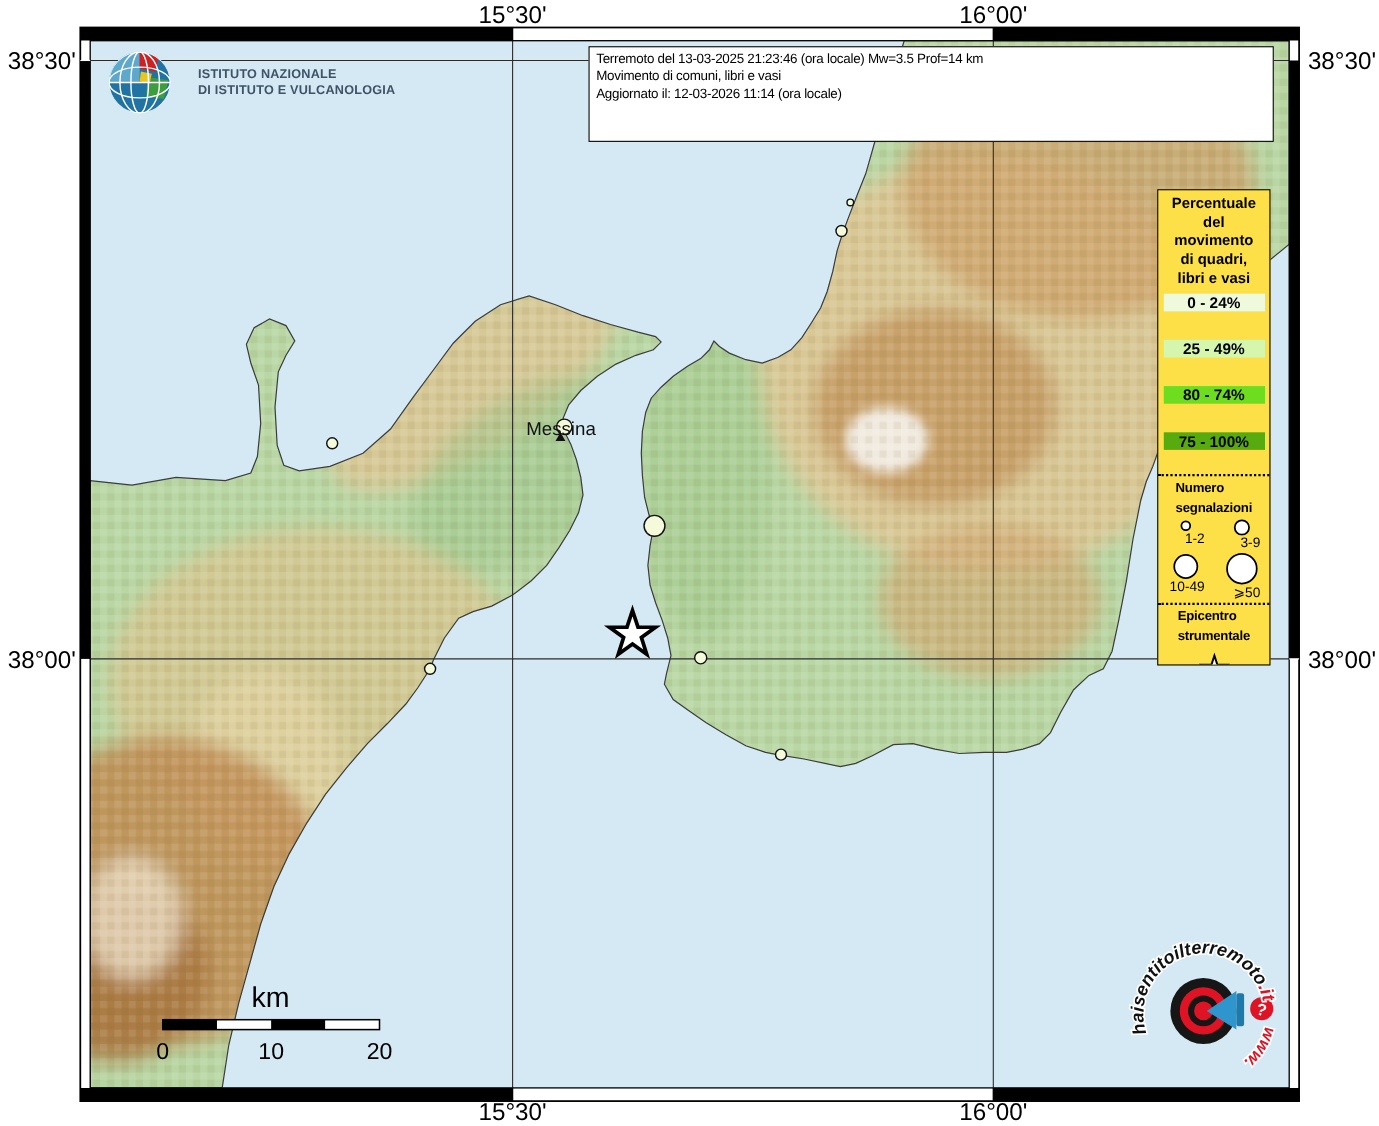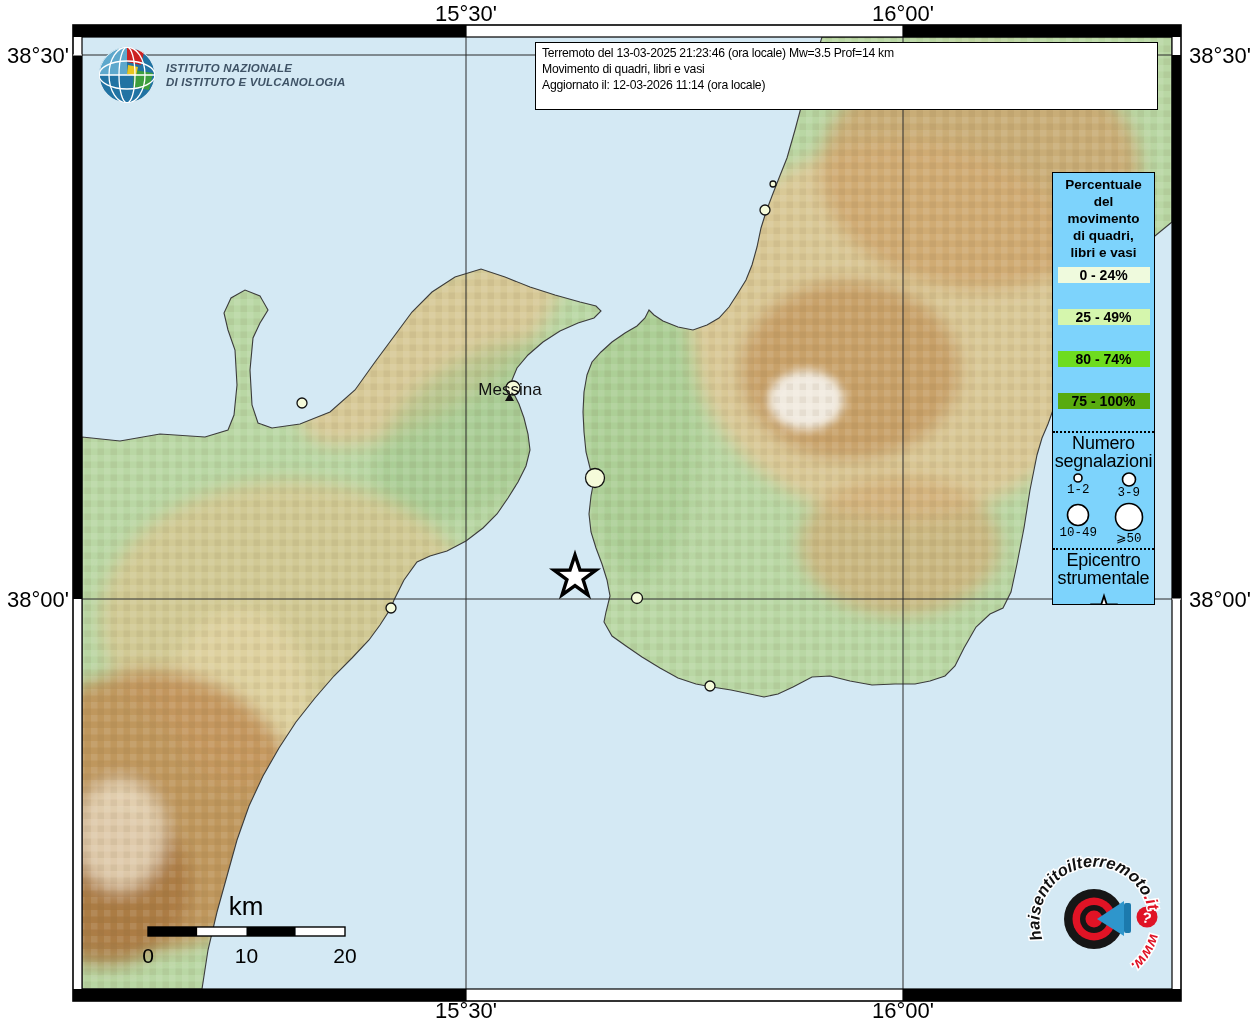--- a/index.html
+++ b/index.html
@@ -8,40 +8,40 @@
   .stage svg.mapsvg{position:absolute;left:0;top:0;}
   .axis{font-size:22px;fill:#000;font-family:"Liberation Sans",sans-serif;}
   .place-label{font-size:17px;fill:#111;font-family:"Liberation Sans",sans-serif;}
   .scale-num{font-size:21px;fill:#000;}
   .scale-unit{font-size:26px;fill:#000;}
   .report{stroke:#111;stroke-width:1.3;}
   .star{fill:#ffffff;stroke:#000;stroke-width:3.4;stroke-linejoin:miter;}
   .coast{fill:none;stroke:#3c3c3c;stroke-width:1.1;}
   .grid{stroke:#2b2b2b;stroke-width:1;}
   
-  .info-box{position:absolute;left:535px;top:42px;width:623px;height:68px;background:#fff;
+  .info-box{position:absolute;left:535px;top:42px;width:623px;height:87px;background:#fff;
             border:1px solid #000;box-sizing:border-box;padding:2px 6px;
             font-size:12.2px;letter-spacing:-0.25px;line-height:16.2px;white-space:nowrap;overflow:hidden;}
   
-  .legend{position:absolute;left:1052px;top:172px;width:103px;height:433px;background:#7dd3fc;
+  .legend{position:absolute;left:1052px;top:172px;width:103px;height:433px;background:#fde047;
           border:1.5px solid #000;box-sizing:border-box;display:flex;flex-direction:column;
           align-items:center;}
   .legend .ptitle{font-weight:bold;font-size:13.5px;line-height:17px;text-align:center;margin-top:3px;}
   .swatch{width:92px;height:30px;margin:6px 0 20px 0;display:flex;align-items:center;justify-content:center;
           font-weight:bold;font-size:14px;}
   .sep{width:100%;border-top:2px dotted #000;margin:2px 0 1px 0;}
-  .ltitle{font-weight:normal;font-size:18px;line-height:18px;text-align:center;letter-spacing:-0.2px;}
+  .ltitle{font-weight:bold;font-size:12px;line-height:18px;letter-spacing:-0.2px;}
   .size-grid{display:grid;grid-template-columns:1fr 1fr;width:100%;justify-items:center;row-gap:1px;}
-  .size-cell{display:flex;flex-direction:column;align-items:center;font-family:Liberation Mono, monospace;}
+  .size-cell{display:flex;flex-direction:column;align-items:flex-end;}
   .size-cell svg{display:block;}
   .size-label{font-size:12.5px;line-height:13px;}
   .legend-circle{fill:#fff;stroke:#000;stroke-width:1.6;}
   .legend-star-svg{margin-top:4px;}
   
-  .ingv{position:absolute;left:97px;top:45px;display:flex;align-items:center;gap:9px;font-style:italic;}
+  .ingv{position:absolute;left:97px;top:45px;display:flex;align-items:center;gap:23px;}
   .ingv-text{font-weight:bold;font-size:11.5px;line-height:14px;color:#3f5366;letter-spacing:0.2px;}
   
   .site-arc{font-weight:bold;font-style:italic;font-size:16.5px;
             paint-order:stroke;stroke:#ffffff;stroke-width:3px;}
   .site-www{font-weight:bold;font-style:italic;font-size:15px;paint-order:stroke;stroke:#fff;stroke-width:3px;}
 </style>
 </head>
 <body>
 
 <div class="stage">
@@ -235,21 +235,21 @@
     </g>
   </svg>
   <div class="ingv-text">
     <div>ISTITUTO NAZIONALE</div>
     <div>DI ISTITUTO E VULCANOLOGIA</div>
   </div>
 </div>
 
 <div class="info-box">
   <div>Terremoto del 13-03-2025 21:23:46 (ora locale) Mw=3.5 Prof=14 km</div>
-  <div>Movimento di quadri, libri e vasi</div>
+  <div>Movimento di comuni, libri e vasi</div>
   <div>Aggiornato il: 12-03-2026 11:14 (ora locale)</div>
 </div>
 
 <div class="legend">
   <div class="ptitle">
     <div>Percentuale</div>
     <div>del</div>
     <div>movimento</div>
     <div>di quadri,</div>
     <div>libri e vasi</div>

